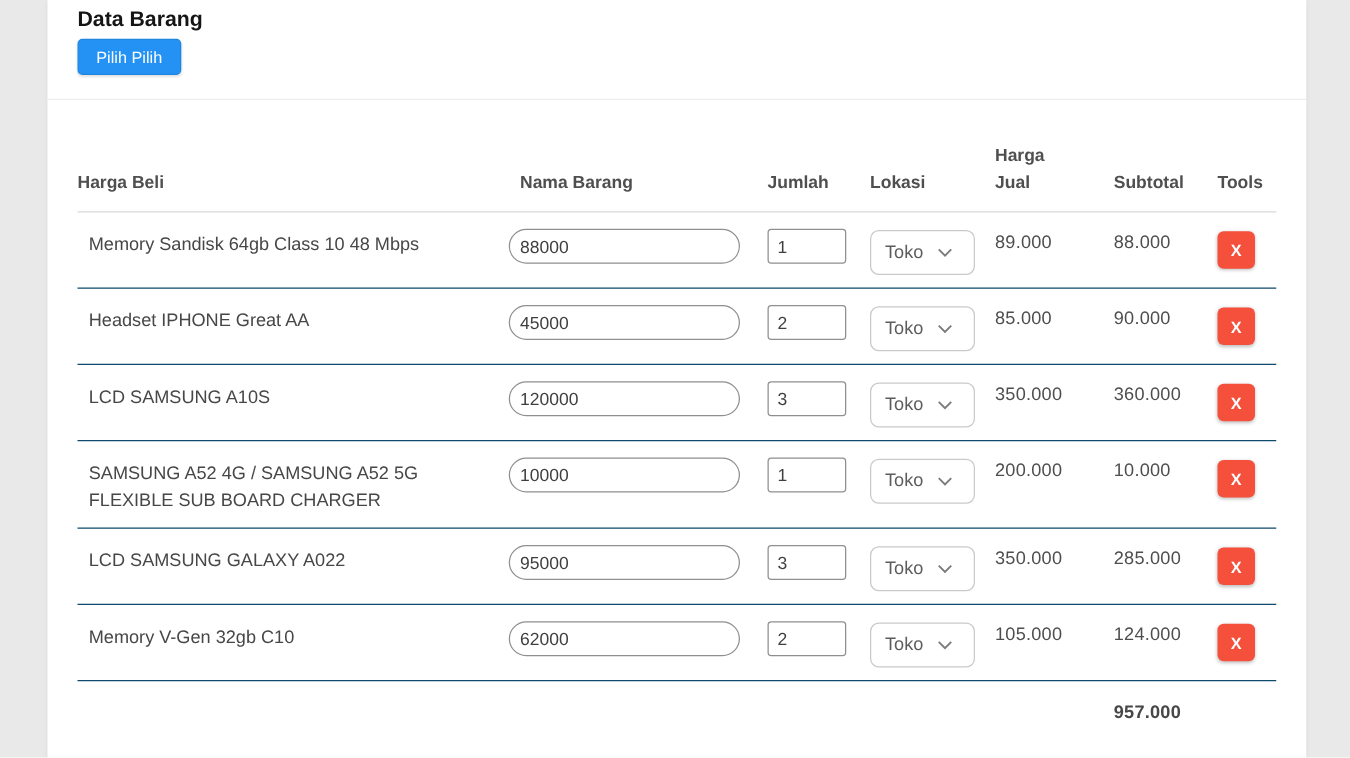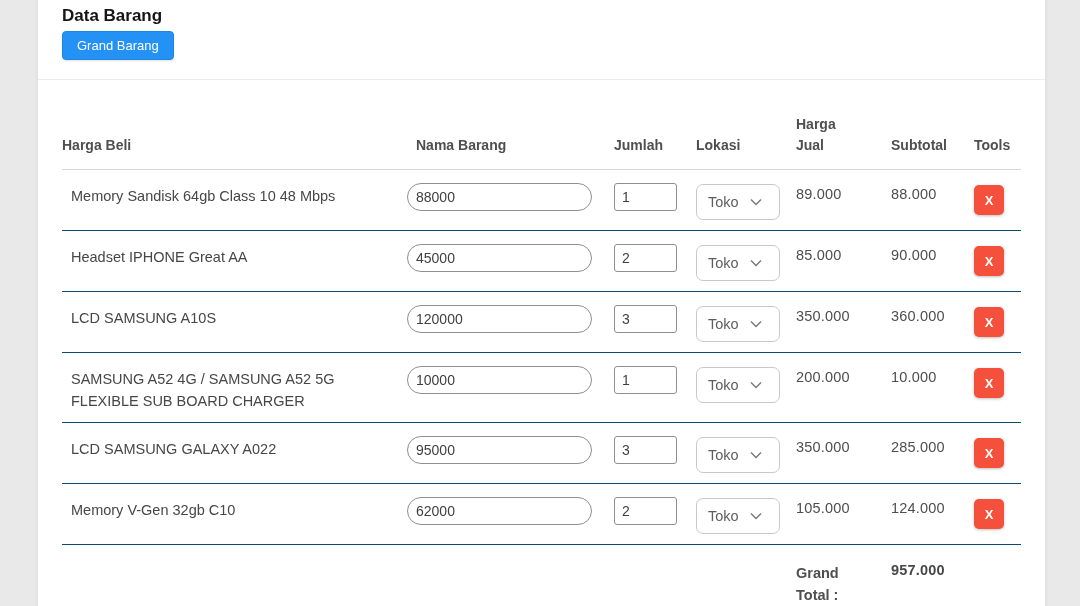--- a/index.html
+++ b/index.html
@@ -153,21 +153,21 @@
     letter-spacing: 0.2px;
   }
 </style>
 </head>
 <body>
 
 <div class="card">
 
   <div class="top">
     <div class="page-title">Data Barang</div>
-    <button class="btn-primary">Grand Barang</button>
+    <button class="btn-primary">Pilih Pilih</button>
   </div>
 
   <div class="table-wrap">
 
     <div class="grid-row thead">
       <div class="th">Harga Beli</div>
       <div class="th first">Nama Barang</div>
       <div class="th">Jumlah</div>
       <div class="th">Lokasi</div>
       <div class="th narrow">Harga Jual</div>
@@ -283,18 +283,17 @@
               </svg>
             </span>
         </div>
       </div>
       <div class="cell val">105.000</div>
       <div class="cell val">124.000</div>
       <div class="cell"><button class="btn-del">X</button></div>
     </div>
 
     <div class="grid-row tfoot">
-      <div class="grand-label">Grand Total :</div>
       <div class="grand-value">957.000</div>
     </div>
 
   </div>
 </div>
 
 </body></html>

